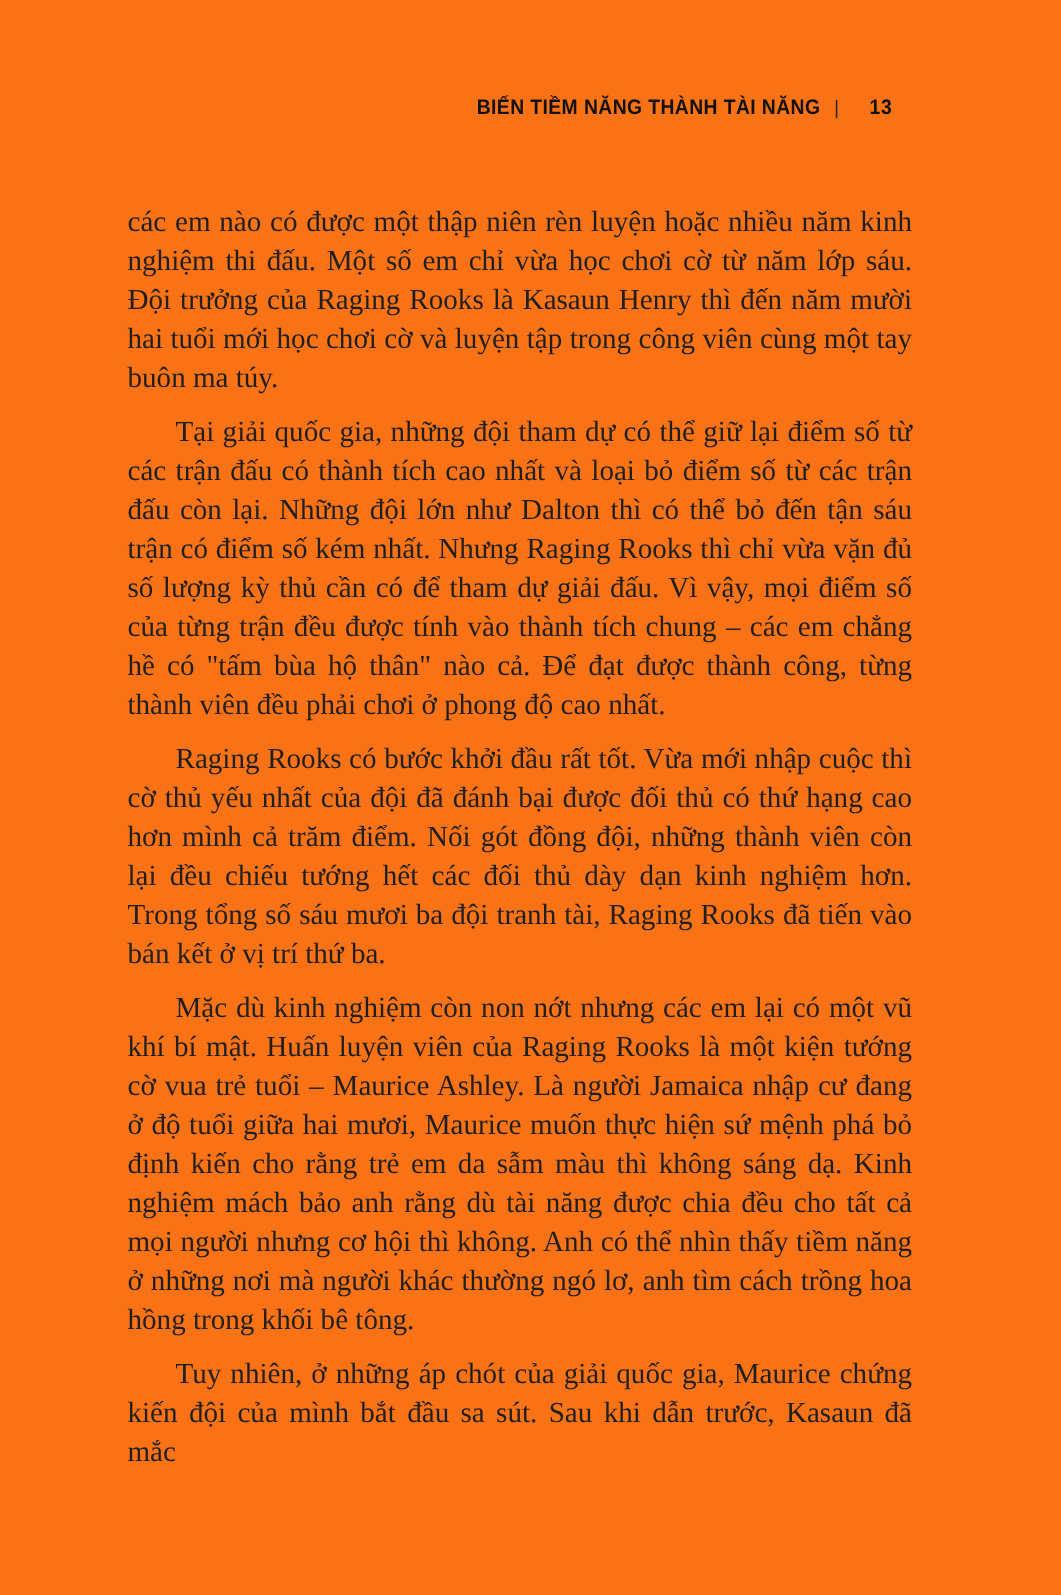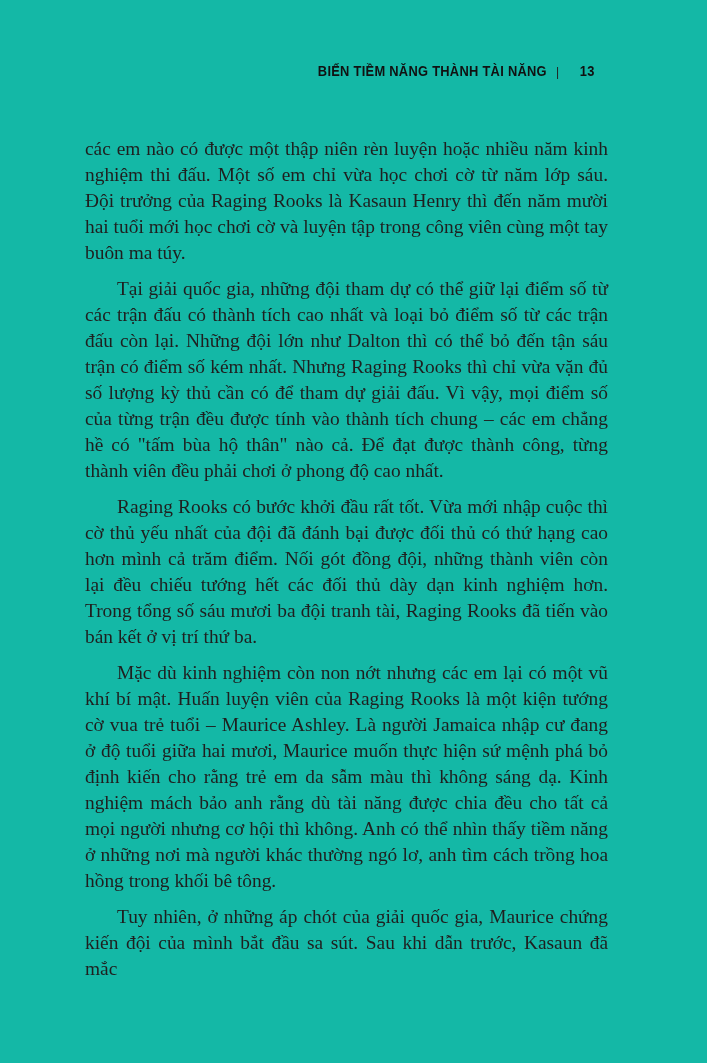--- a/index.html
+++ b/index.html
@@ -4,21 +4,21 @@
 <style>
   html, body {
     margin: 0;
     padding: 0;
     background: #ffffff;
   }
   .page {
     position: relative;
     width: 707px;
     height: 1063px;
-    background: #14b8a6;
+    background: #f97316;
     overflow: hidden;
     font-family: "Liberation Serif", "DejaVu Serif", serif;
   }
   
   .running-header {
     position: absolute;
     top: 63px;
     left: 85px;
     right: 112px;
     text-align: right;

